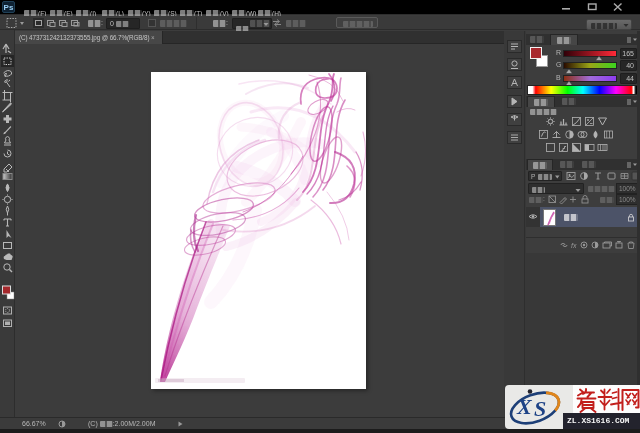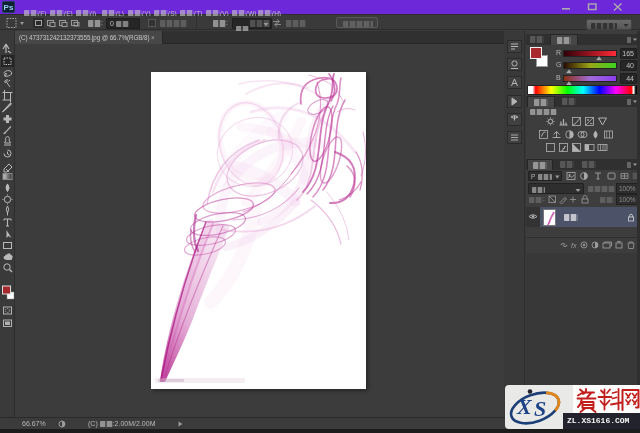--- a/index.html
+++ b/index.html
@@ -7,21 +7,21 @@
 .abs{position:absolute}
 .z{display:inline-block;height:7px;border-radius:1px;vertical-align:middle;background:repeating-linear-gradient(90deg,rgba(200,200,200,.62) 0 5px,rgba(200,200,200,.18) 5px 7px)}
 .zd{display:inline-block;height:7px;border-radius:1px;vertical-align:middle;background:repeating-linear-gradient(90deg,rgba(150,150,150,.38) 0 5px,rgba(150,150,150,.12) 5px 7px)}
 .zs{display:inline-block;height:6px;border-radius:1px;vertical-align:middle;background:repeating-linear-gradient(90deg,rgba(200,200,200,.58) 0 4px,rgba(200,200,200,.16) 4px 6px)}
 .well{background:#262626;border:1px solid #1e1e1e;border-radius:1px}
 .lat{font-size:7px;color:#bdbdbd}
 </style></head>
 <body>
 <div id="app">
 
-<div class="abs" style="left:0;top:0;width:640px;height:15px;background:#6d28d9;border-bottom:1px solid #2e2e2e">
+<div class="abs" style="left:0;top:0;width:640px;height:15px;background:#000000;border-bottom:1px solid #2e2e2e">
   <div class="abs" style="left:2px;top:1px;width:13px;height:12px;background:#0f2233;border:1px solid #1f4057;border-radius:2px;color:#9cd0f5;font-size:8px;font-weight:bold;text-align:center;line-height:11px">Ps</div>
   <div id="menus">
         <span class="abs" style="left: 24px; top: 4px;"><i class="z" style="width:14px"></i><span style="font-size:6.5px;color:#c0c0c0;vertical-align:middle">(F)</span></span>
         <span class="abs" style="left: 50px; top: 4px;"><i class="z" style="width:14px"></i><span style="font-size:6.5px;color:#c0c0c0;vertical-align:middle">(E)</span></span>
         <span class="abs" style="left: 76px; top: 4px;"><i class="z" style="width:14px"></i><span style="font-size:6.5px;color:#c0c0c0;vertical-align:middle">(I)</span></span>
         <span class="abs" style="left: 102px; top: 4px;"><i class="z" style="width:14px"></i><span style="font-size:6.5px;color:#c0c0c0;vertical-align:middle">(L)</span></span>
         <span class="abs" style="left: 128px; top: 4px;"><i class="z" style="width:14px"></i><span style="font-size:6.5px;color:#c0c0c0;vertical-align:middle">(Y)</span></span>
         <span class="abs" style="left: 154px; top: 4px;"><i class="z" style="width:14px"></i><span style="font-size:6.5px;color:#c0c0c0;vertical-align:middle">(S)</span></span>
         <span class="abs" style="left: 180px; top: 4px;"><i class="z" style="width:14px"></i><span style="font-size:6.5px;color:#c0c0c0;vertical-align:middle">(T)</span></span>
         <span class="abs" style="left: 206px; top: 4px;"><i class="z" style="width:14px"></i><span style="font-size:6.5px;color:#c0c0c0;vertical-align:middle">(V)</span></span>

